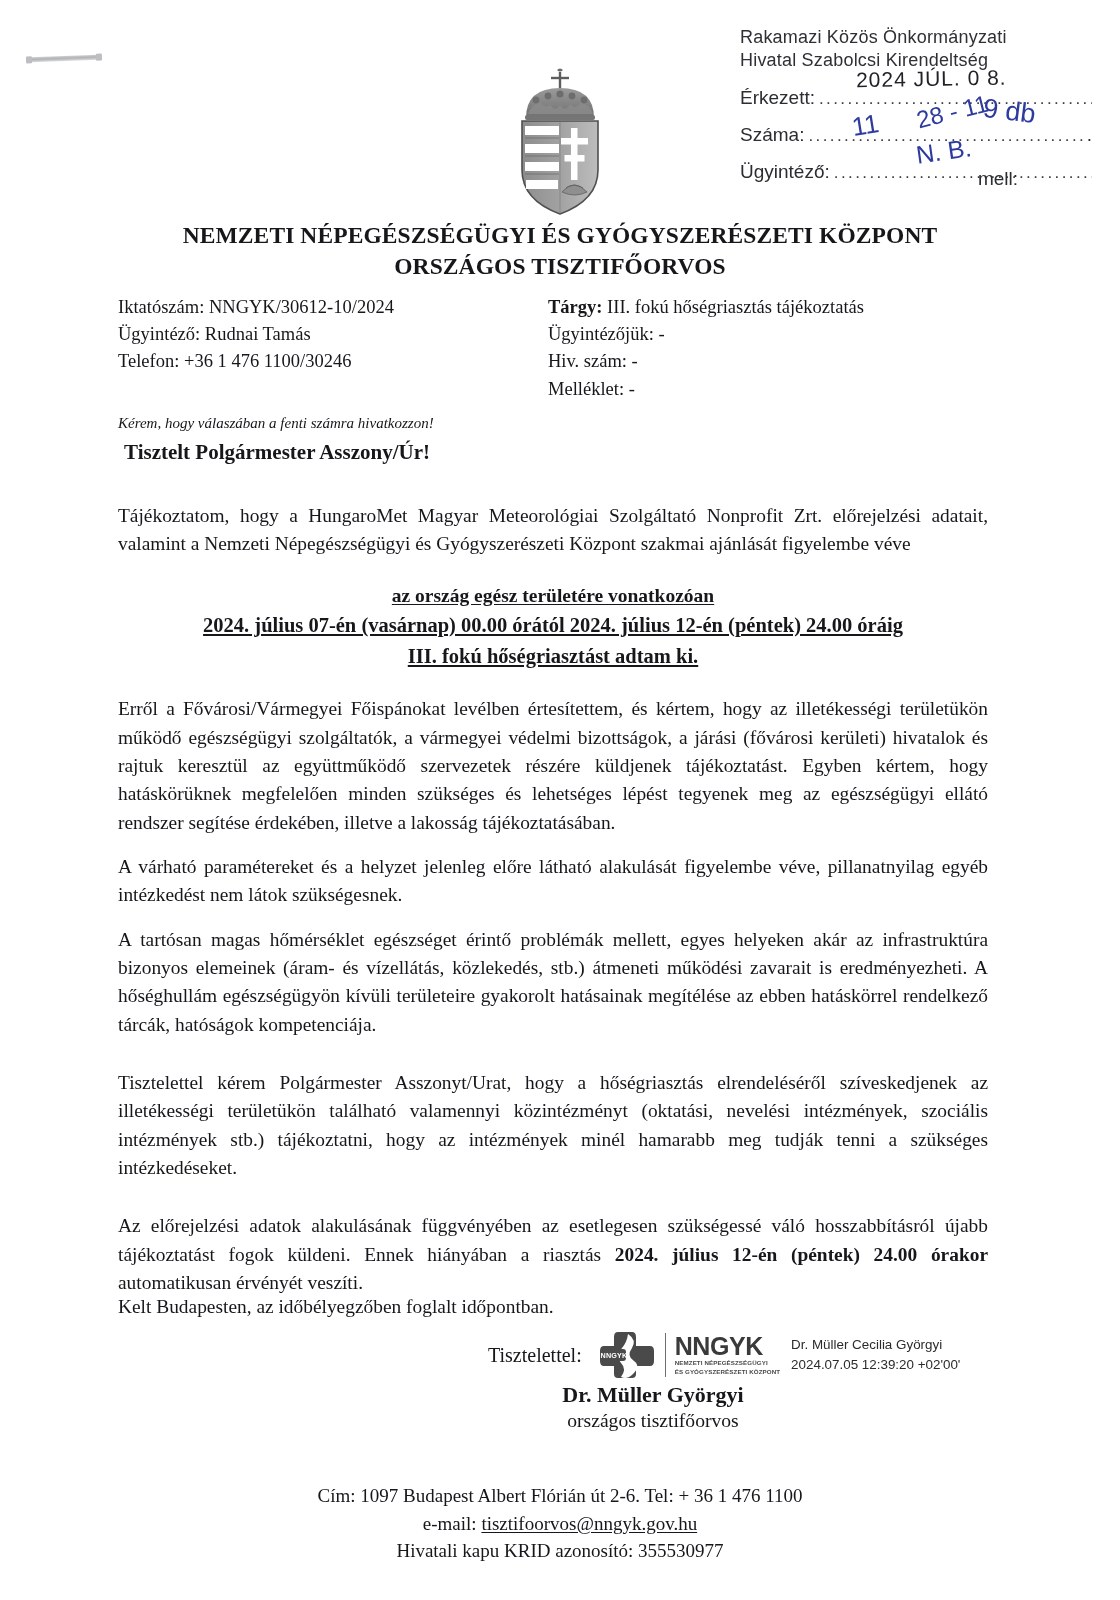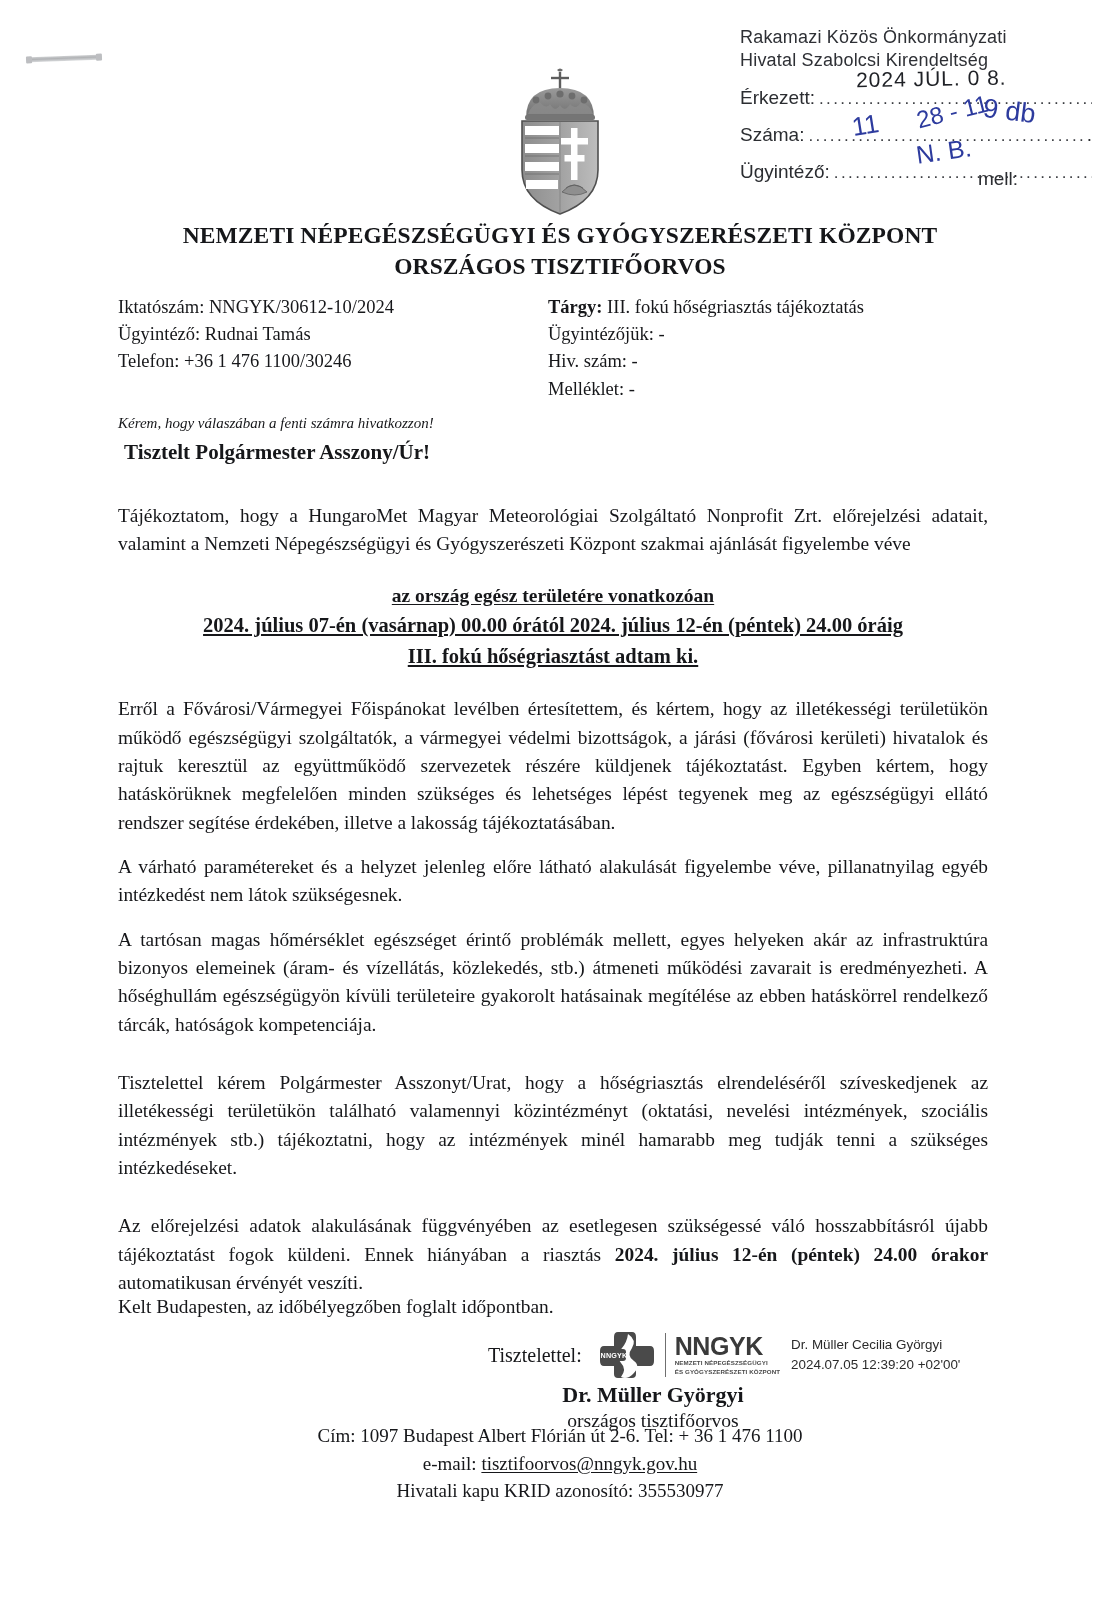--- a/index.html
+++ b/index.html
@@ -252,21 +252,21 @@
     font-size: 19.6px;
     margin-top: 2px;
     padding-left: 200px;
   }
 
   
   .footer {
     position: absolute;
     left: 0;
     right: 0;
-    top: 1422px;
+    top: 1482px;
     text-align: center;
     font-size: 19px;
     line-height: 1.45;
   }
   .footer a, .footer .email-link {
     color: #16171a;
     text-decoration: underline;
     text-underline-offset: 2px;
   }
 </style>

